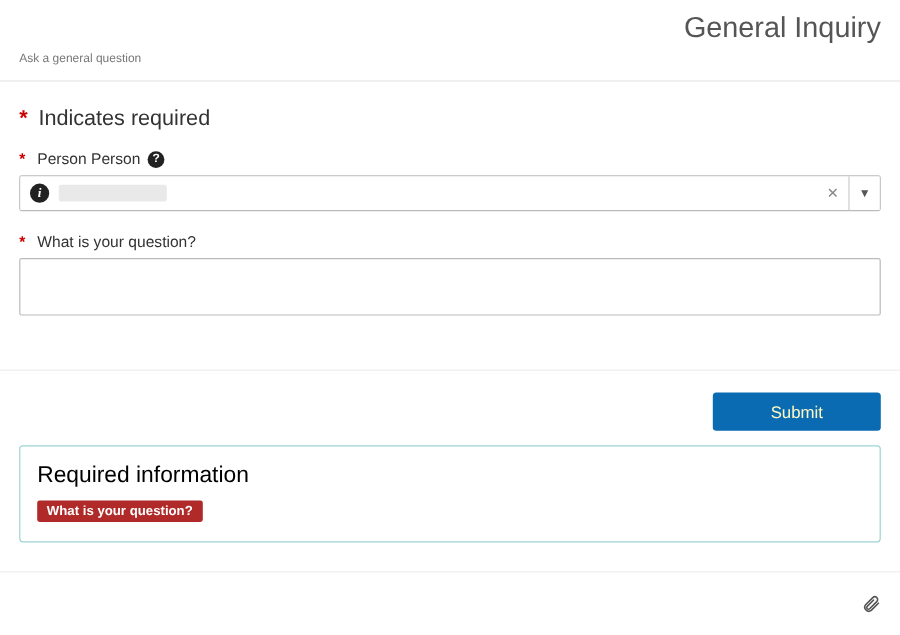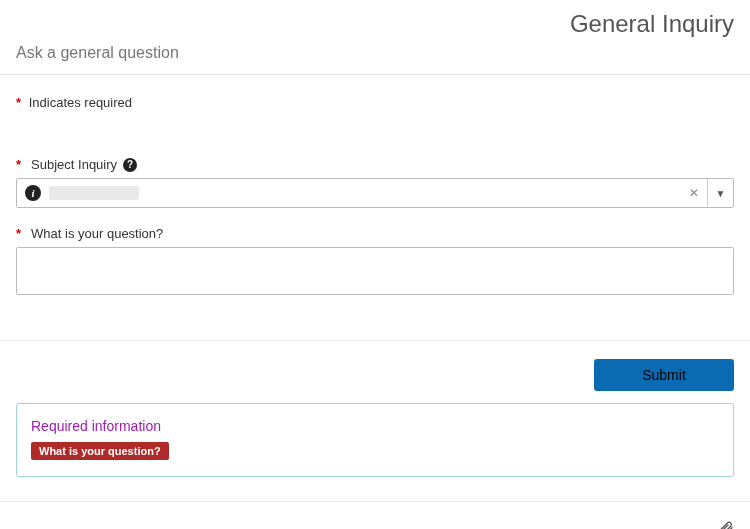--- a/index.html
+++ b/index.html
@@ -15,31 +15,31 @@
     border-bottom: 1px solid #e5e5e5;
   }
   .page-title {
     font-size: 24px;
     font-weight: 400;
     color: #555;
     margin-bottom: 6px;
     text-align: right;
   }
   .page-subtitle {
-    font-size: 16px;
+    font-size: 10px;
     color: #777;
   }
   .form-body {
     padding: 20px 16px 24px 16px;
     border-bottom: 1px solid #eee;
   }
   .required-legend {
-    font-size: 13px;
-    color: #333;
-    margin-bottom: 47px;
+    font-size: 18px;
+    color: #333;
+    margin-bottom: 16px;
   }
   .required-star {
     color: #c00;
     font-weight: bold;
     margin-right: 4px;
   }
   .field-block {
     margin-bottom: 18px;
   }
   .field-label {
@@ -123,37 +123,37 @@
     font-family: inherit;
     font-size: 13px;
   }
   .actions {
     padding: 18px 16px 0 16px;
     display: flex;
     justify-content: flex-end;
   }
   .submit-btn {
     background: #0a6bb3;
-    color: #000000;
+    color: #fef9c3;
     border: none;
     border-radius: 3px;
     padding: 8px 0;
     width: 140px;
     font-size: 14px;
     cursor: pointer;
   }
   .error-box {
     margin: 12px 16px 18px 16px;
     border: 1px solid #9fd4d4;
     border-radius: 3px;
     padding: 14px 14px 16px 14px;
   }
   .error-title {
-    color: #a21caf;
-    font-size: 14px;
+    color: #000000;
+    font-size: 19px;
     margin-bottom: 8px;
   }
   .error-badge {
     display: inline-block;
     background: #b02a2a;
     color: #fff;
     font-size: 11px;
     font-weight: bold;
     padding: 3px 8px;
     border-radius: 2px;
@@ -187,21 +187,21 @@
 <div class="form-body">
 
   <div class="required-legend">
     <span class="required-star">*</span>
     <span>Indicates required</span>
   </div>
 
   <div class="field-block">
     <div class="field-label">
       <span class="required-star">*</span>
-      <span>Subject Inquiry</span>
+      <span>Person Person</span>
       <span class="help-circle">?</span>
     </div>
     <div class="select-wrap">
       <div class="select-main">
         <span class="info-circle">i</span>
         <span class="select-value"></span>
       </div>
       <div class="select-clear">✕</div>
       <div class="select-caret">▼</div>
     </div>

